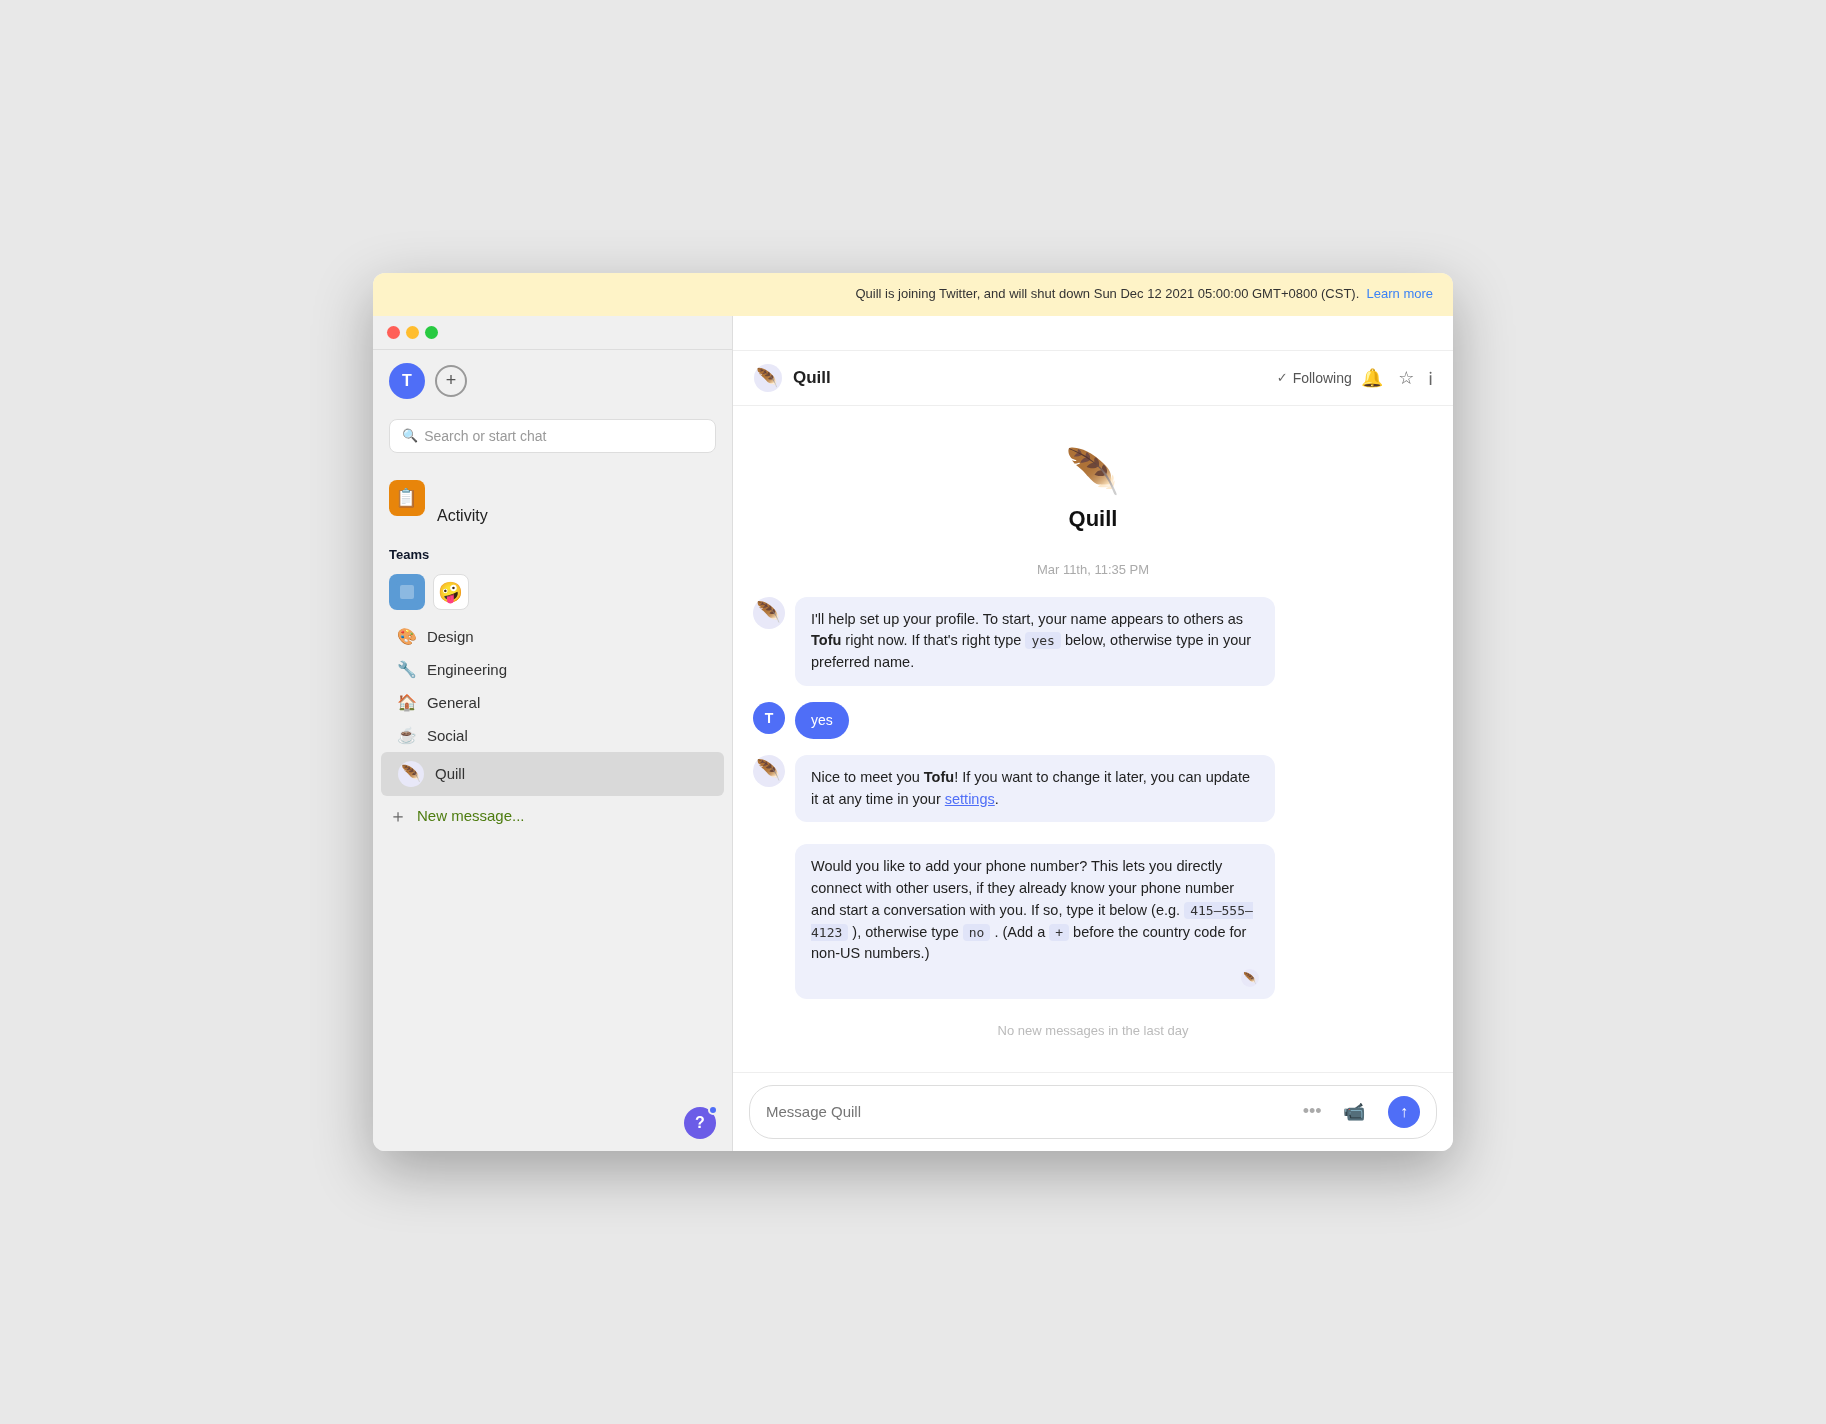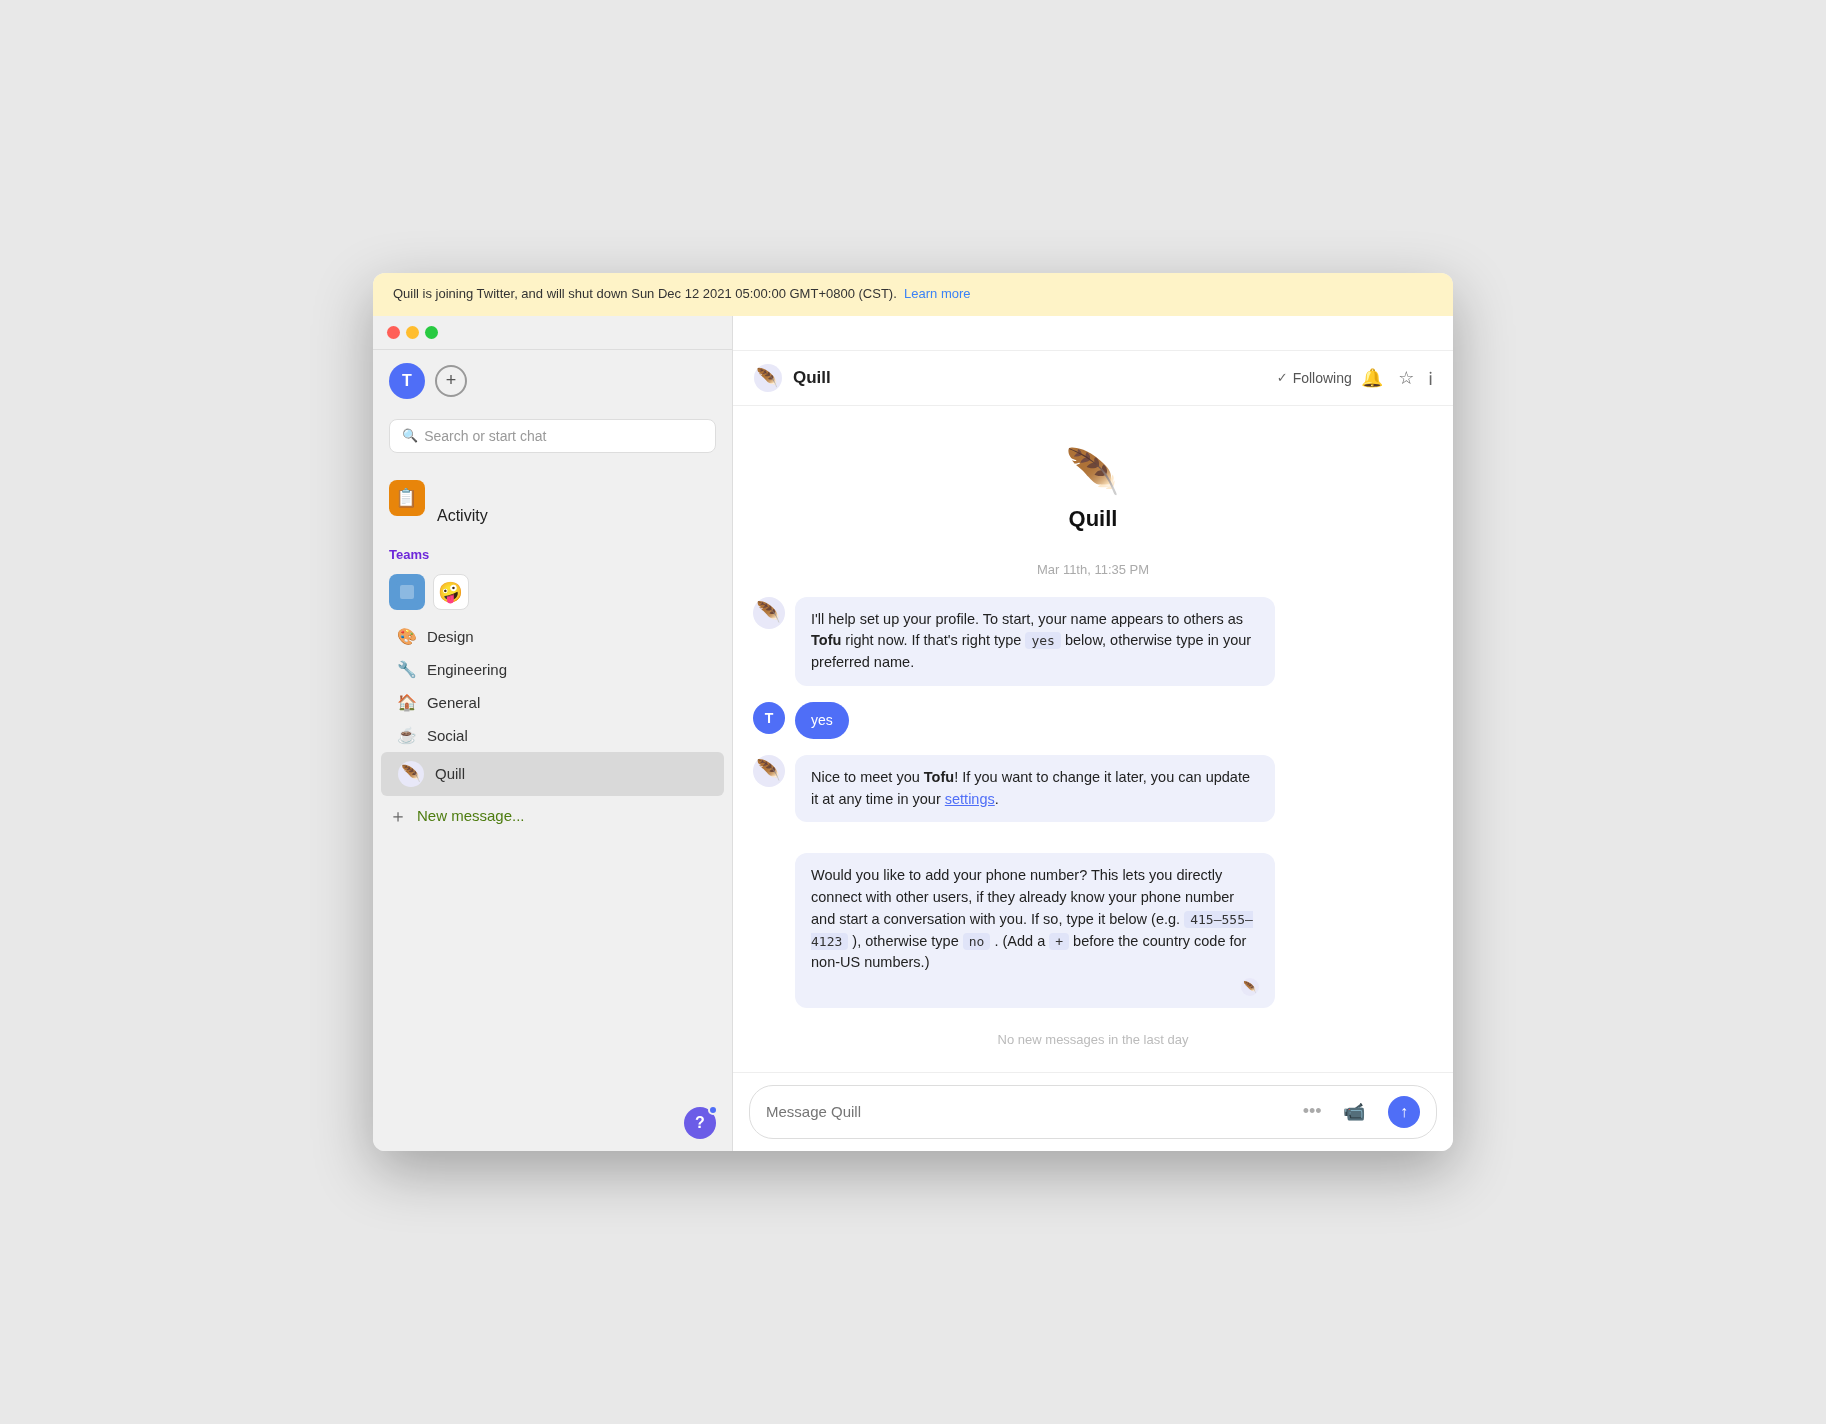--- a/index.html
+++ b/index.html
@@ -15,21 +15,21 @@
       width: 1080px;
       background: #f5f5f5;
       border-radius: 12px;
       overflow: hidden;
       box-shadow: 0 20px 60px rgba(0,0,0,0.3);
     }
     
     .banner {
       background: #fef3c7;
       padding: 12px 20px;
-      text-align: left;
+      text-align: right;
       font-size: 13px;
       color: #333;
       line-height: 1.4;
     }
     .banner a {
       color: #3b82f6;
       text-decoration: none;
     }
     
     .main-layout {
@@ -112,21 +112,21 @@
     }
     .activity-label {
       font-size: 16px;
       font-weight: 500;
       color: #222;
       margin-top: 36px;
     }
     .section-label {
       font-size: 13px;
       font-weight: 600;
-      color: #6d28d9;
+      color: #0f172a;
       padding: 12px 16px 6px;
     }
     .team-avatars {
       display: flex;
       gap: 8px;
       padding: 6px 16px 10px;
     }
     .team-avatar-blue {
       width: 36px;
       height: 36px;
@@ -442,21 +442,21 @@
       display: flex;
       gap: 10px;
       align-items: flex-start;
     }
     .bot-row-multi .msg-avatar {
       margin-top: 0;
     }
     .bubbles-col {
       display: flex;
       flex-direction: column;
-      gap: 23px;
+      gap: 14px;
     }
     .small-bot-icon {
       display: flex;
       justify-content: flex-end;
       margin-top: 4px;
     }
   </style>
 </head>
 <body>
 

